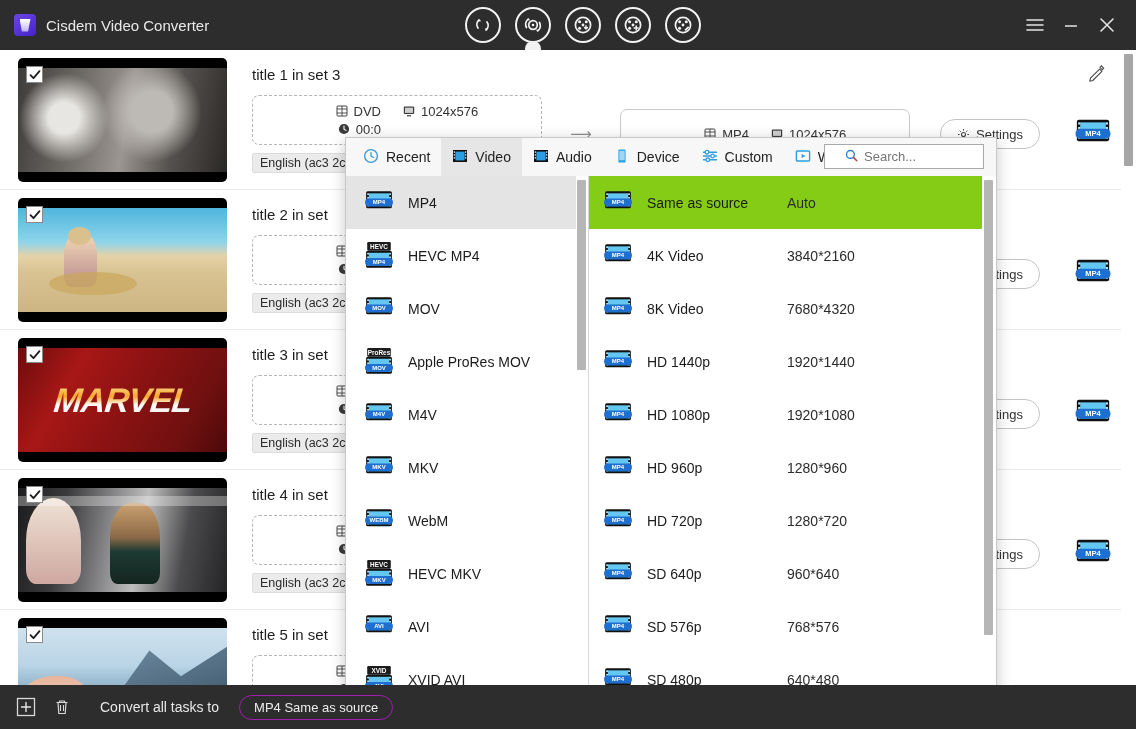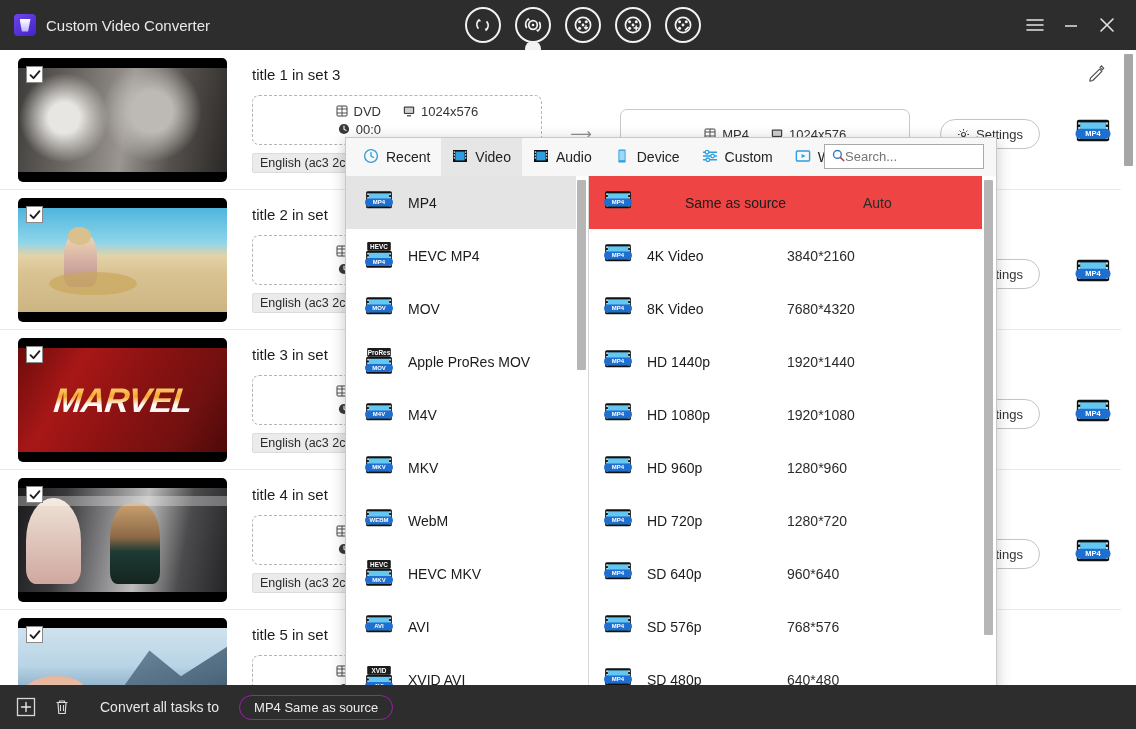--- a/index.html
+++ b/index.html
@@ -145,21 +145,21 @@
     padding-left: 6px; position: relative; flex: none;
   }
   .ptab {
     display: flex; align-items: center; gap: 7px; height: 38px;
     padding: 0 11px; font-size: 14px; color: #222; cursor: pointer;
   }
   .ptab.selected { background: #e6e6e6; }
   #panel-search {
     position: absolute; right: 12px; top: 6px;
     width: 160px; height: 25px; background: #fff; border: 1px solid #aaa;
-    display: flex; align-items: center; padding: 0 7px; 
+    display: flex; align-items: center; padding: 0 20px; gap: 6px;
   }
   #panel-search input {
     border: none; outline: none; font-size: 13px; color: #7b7b7b;
     font-family: "Liberation Sans", sans-serif; width: 100%; background: transparent;
   }
   #panel-body { flex: 1; display: flex; min-height: 0; background:#fff; }
   #fmt-col {
     width: 243px; flex: none; position: relative; background: #fff;
     border-right: 1px solid #d8d8d8; overflow: hidden;
   }
@@ -168,38 +168,38 @@
   #preset-list { position:absolute; inset:0 14px 0 0; overflow: hidden; }
   .fmt-item {
     height: 53px; display: flex; align-items: center; gap: 14px;
     padding-left: 18px; font-size: 14px; color: #1b1b1b; cursor: pointer;
   }
   .fmt-item.selected { background: #e4e4e4; }
   .preset-item {
     height: 53px; display: flex; align-items: center; padding-left: 14px;
     font-size: 14px; color: #1b1b1b; cursor: pointer;
   }
-  .preset-item.selected { background: #ef4444; gap: 38px; }
+  .preset-item.selected { background: #84cc16; }
   .preset-name { margin-left: 14px; width: 140px; }
   .preset-res { color: #2b2b2b; }
   .col-scroll {
     position: absolute; right: 1px; top: 0; width: 11px; bottom: 0; background: #fff;
   }
   .col-scroll .tk { position: absolute; left: 1px; width: 9px; background: #b6b6b6; border-radius: 1px; }
 </style>
 </head>
 <body>
 
 <div id="app">
 
   <div id="titlebar">
     <div id="app-logo">
         <div class="glass"></div>
       </div>
-    <div id="app-title">Custom Video Converter</div>
+    <div id="app-title">Cisdem Video Converter</div>
 
     <div id="toolbar">
       <div class="tool-btn">
         <svg width="20" height="20" viewBox="0 0 20 20">
             <path d="M5 13a6 6 0 0 1 1-8" stroke="#f2f2f2" stroke-width="1.8" fill="none" stroke-linecap="round"></path>
             <path d="M14 7a6 6 0 0 1-1 8" stroke="#f2f2f2" stroke-width="1.8" fill="none" stroke-linecap="round"></path>
             <path d="M6.5 4.2 5.6 6.6 8.2 6.2z" fill="#f2f2f2"></path>
             <path d="M13.6 15.6l.9-2.4-2.6.4z" fill="#f2f2f2"></path>
           </svg>
       </div>

